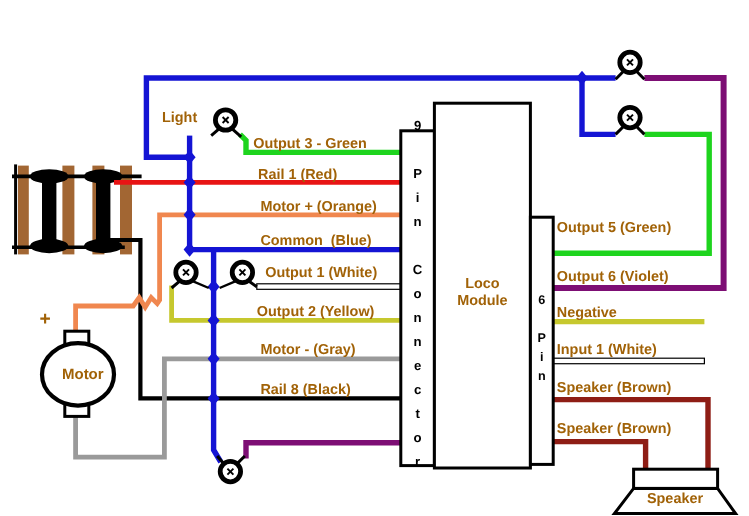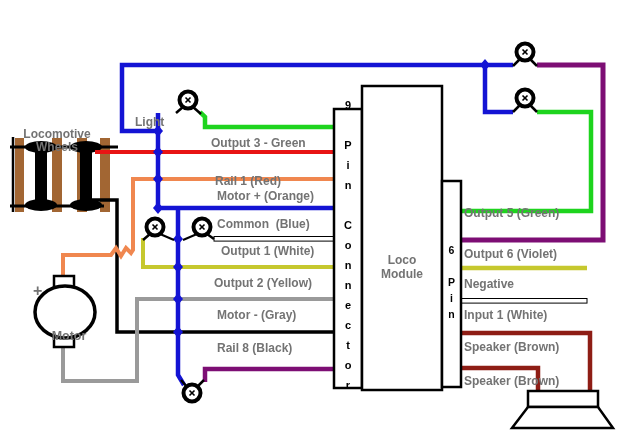--- a/index.html
+++ b/index.html
@@ -1,19 +1,19 @@
 <!DOCTYPE html>
 <html style="--blue: #1414D4; --green: #1ED41E; --red: #E81414; --orange: #F0874F; --yellow: #C6C82E; --gray: #9A9A9A; --violet: #7D0E74; --brown: #8E1D15; --wheelbrown: #A26633; --black: #000000; --white: #FFFFFF;"><head>
 <meta charset="utf-8">
 <style>
   html,body{margin:0;padding:0;background:#fff;}
   #canvas{position:relative;width:624px;height:430px;background:#fff;overflow:hidden;
           font-family:"Liberation Sans",sans-serif;}
   #wires{position:absolute;left:0;top:0;}
-  .lbl{position:absolute;font:bold 12px/13px "Liberation Sans",sans-serif;color:#737373;white-space:pre;margin-top:24px;}
+  .lbl{position:absolute;font:bold 12px/13px "Liberation Sans",sans-serif;color:#a16207;white-space:pre;}
   .center{text-align:center;}
   .vwrap{position:absolute;display:flex;align-items:center;justify-content:center;}
   .vtext{writing-mode:vertical-lr;text-orientation:upright;color:#000;
          font:bold 11px "Liberation Sans",sans-serif;letter-spacing:8px;white-space:pre;}
   .vtext.small{font-size:10.5px;letter-spacing:4px;}
 </style>
 </head>
 <body>
 
 <div id="canvas">
@@ -123,26 +123,24 @@
       <rect x="54" y="336" width="20" height="11" fill="#fff" stroke="#000" stroke-width="2.5"></rect>
       <ellipse cx="65" cy="312" rx="30" ry="26" fill="#fff" stroke="#000" stroke-width="3.5"></ellipse>
     </g>
 
     <g>
       <rect x="528" y="391" width="70" height="16" fill="#fff" stroke="#000" stroke-width="2.5"></rect>
       <polygon points="528,407 598,407 613,428 512,428" fill="#fff" stroke="#000" stroke-width="2.5"></polygon>
     </g>
   </svg>
 
-  <div class="lbl center" style="left:6px;top:104px;width:102px;">Locomotive
-Wheels</div>
   <div class="lbl" style="left:135px;top:92px;">Light</div>
 
   <div class="lbl" style="left:211px;top:113px;">Output 3 - Green</div>
-  <div class="lbl" style="left:215px;top:151px;">Rail 1 (Red)</div>
+  <div class="lbl" style="left:215px;top:139px;">Rail 1 (Red)</div>
   <div class="lbl" style="left:217px;top:194px;">Common  (Blue)</div>
   <div class="lbl" style="left:217px;top:166px;">Motor + (Orange)</div>
   <div class="lbl" style="left:221px;top:221px;">Output 1 (White)</div>
   <div class="lbl" style="left:214px;top:253px;">Output 2 (Yellow)</div>
   <div class="lbl" style="left:217px;top:285px;">Motor - (Gray)</div>
   <div class="lbl" style="left:217px;top:318px;">Rail 8 (Black)</div>
 
   <div class="lbl" style="left:464px;top:183px;">Output 5 (Green)</div>
   <div class="lbl" style="left:464px;top:224px;">Output 6 (Violet)</div>
   <div class="lbl" style="left:464px;top:254px;">Negative</div>

